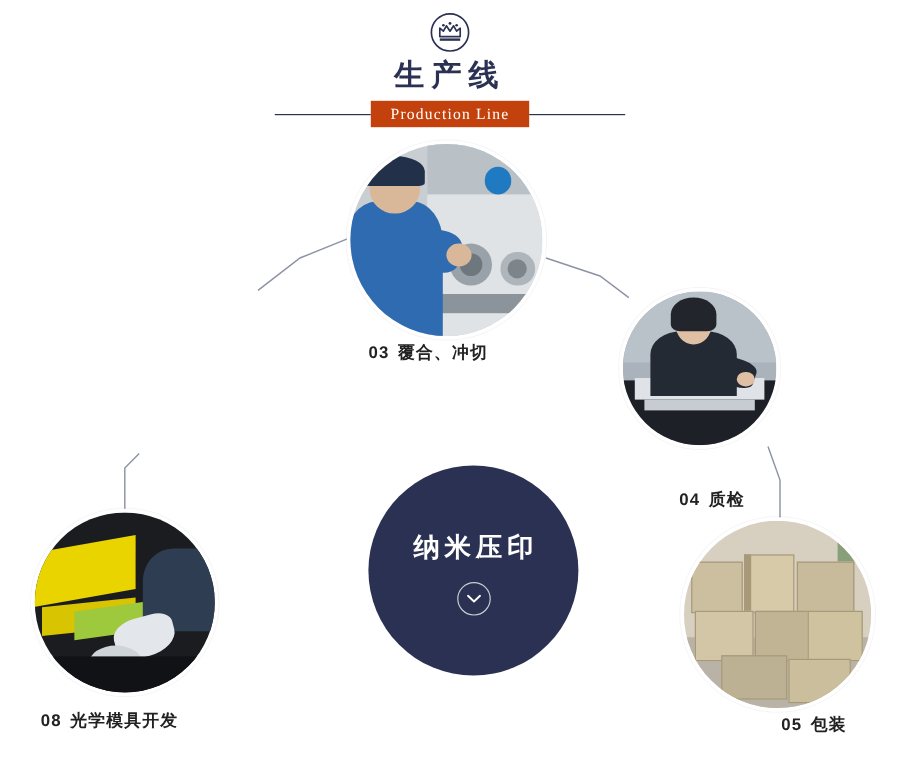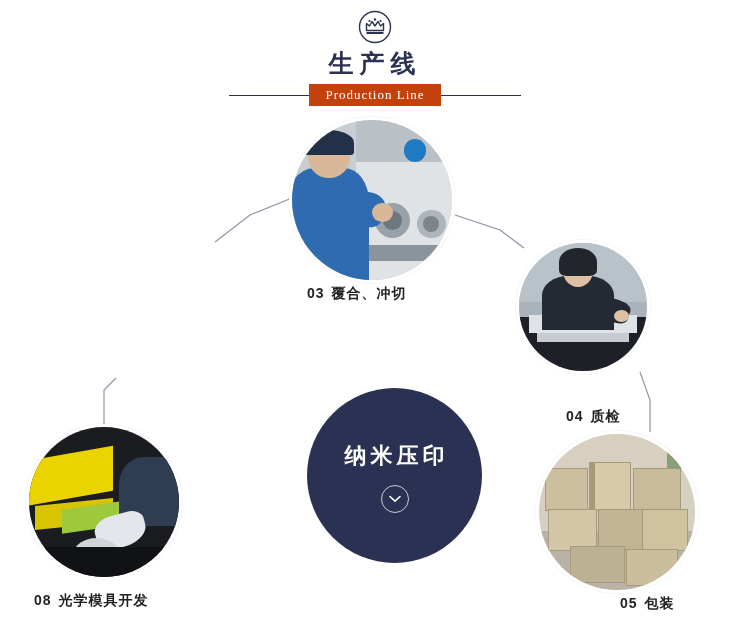--- a/index.html
+++ b/index.html
@@ -221,21 +221,21 @@
           <div class="hand"></div>
           <div class="glove"></div>
         <div class="blk"></div>
       </div>
     </div>
     <div class="caption" style="left:8px;top:168px;">
       <span class="num">08</span><span>光学模具开发</span>
     </div>
   </div>
 
-  <div class="node" style="left:536px;top:431px;">
+  <div class="node" style="left:567px;top:431px;">
     <div class="photo" style="width:162px;height:162px;">
       <div class="ph p05">
         <div class="floor"></div>
         <div class="grn"></div>
         <div class="b1"></div>
           <div class="b2"></div>
           <div class="b3"></div>
         <div class="b4"></div>
           <div class="b5"></div>
           <div class="b6"></div>

